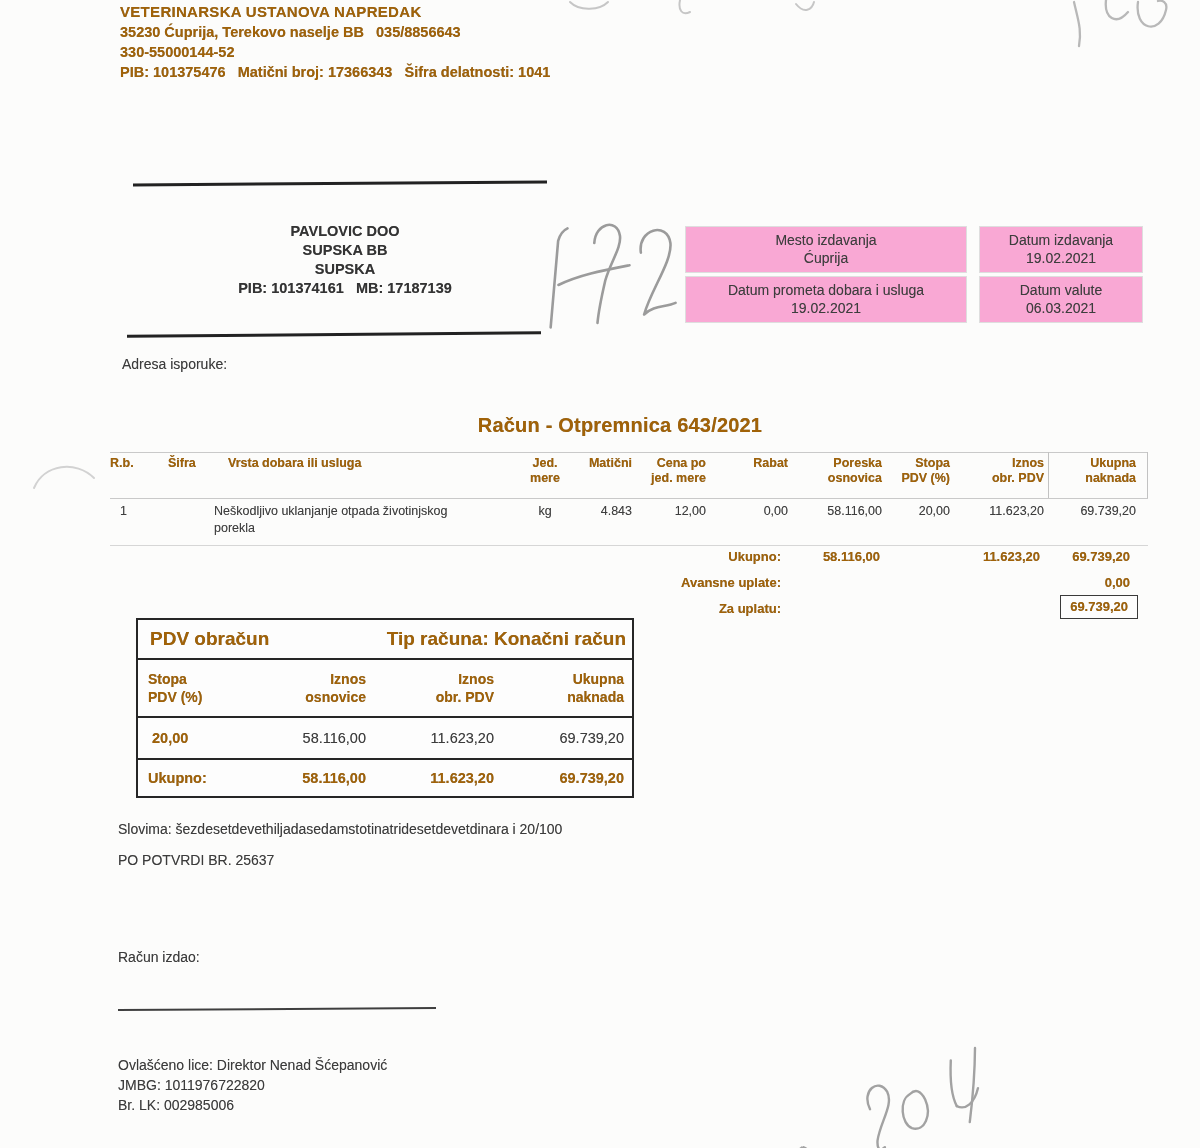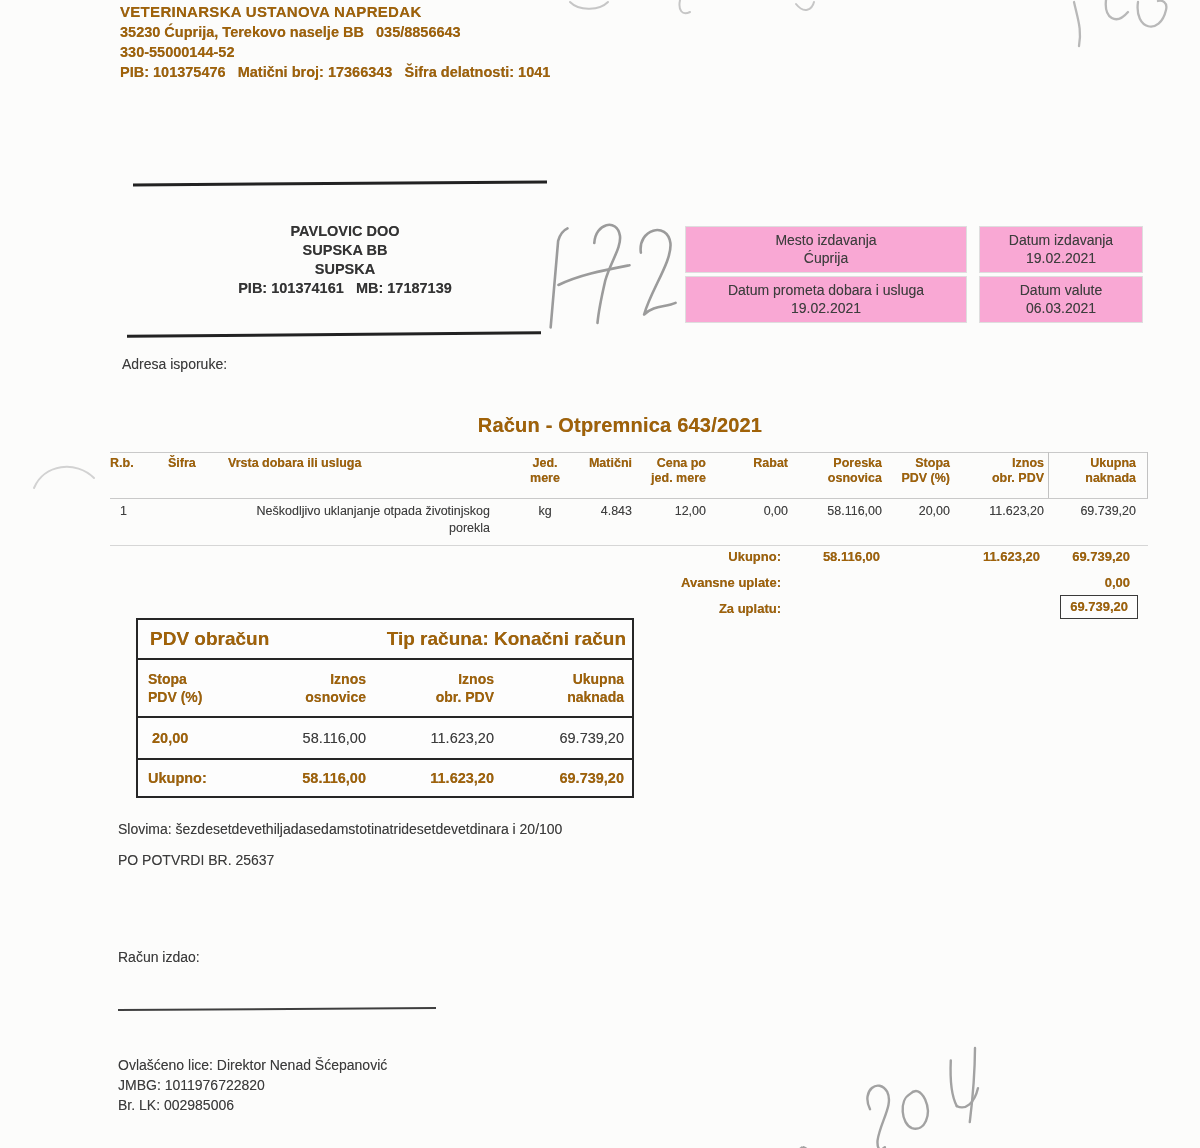--- a/index.html
+++ b/index.html
@@ -48,21 +48,21 @@
     grid-template-columns:40px 64px 306px 50px 66px 80px 78px 96px 62px 100px 96px;
     align-items:start;}
   .items-head{top:456px; font-size:12.5px; line-height:15px;}
   .items-row{top:503px; font-size:12.5px; line-height:17px; color:#3e3e3e;}
   .c-l{text-align:left;}
   .c-c{text-align:center;}
   .c-r{text-align:right;}
   .items-grid .h2{white-space:pre-line;}
   .pr2{padding-right:2px;} .pr4{padding-right:4px;} .pr6{padding-right:6px;}
   .pr8{padding-right:8px;} .pr10{padding-right:10px;} .pr12{padding-right:12px;} .pl10{padding-left:10px;} .pl18{padding-left:18px;}
-  .desc{padding-right:30px;text-align:right;}
+  .desc{padding-right:30px;}
 
   
   .tot{font-size:13px;}
   .za-uplatu-box{border:1.5px solid #3a3a3a; padding:3px 9px 4px 9px; background:#fdfdfd;}
 
   
   .pdv-box{left:136px; top:618px; width:494px; border:2px solid #262626; background:#fdfdfd;}
   .pdv-title-row{display:flex; align-items:center; height:38px; padding:0 6px 0 12px;
     font-size:19px;}
   .pdv-title-row .tip{margin-left:auto;}

